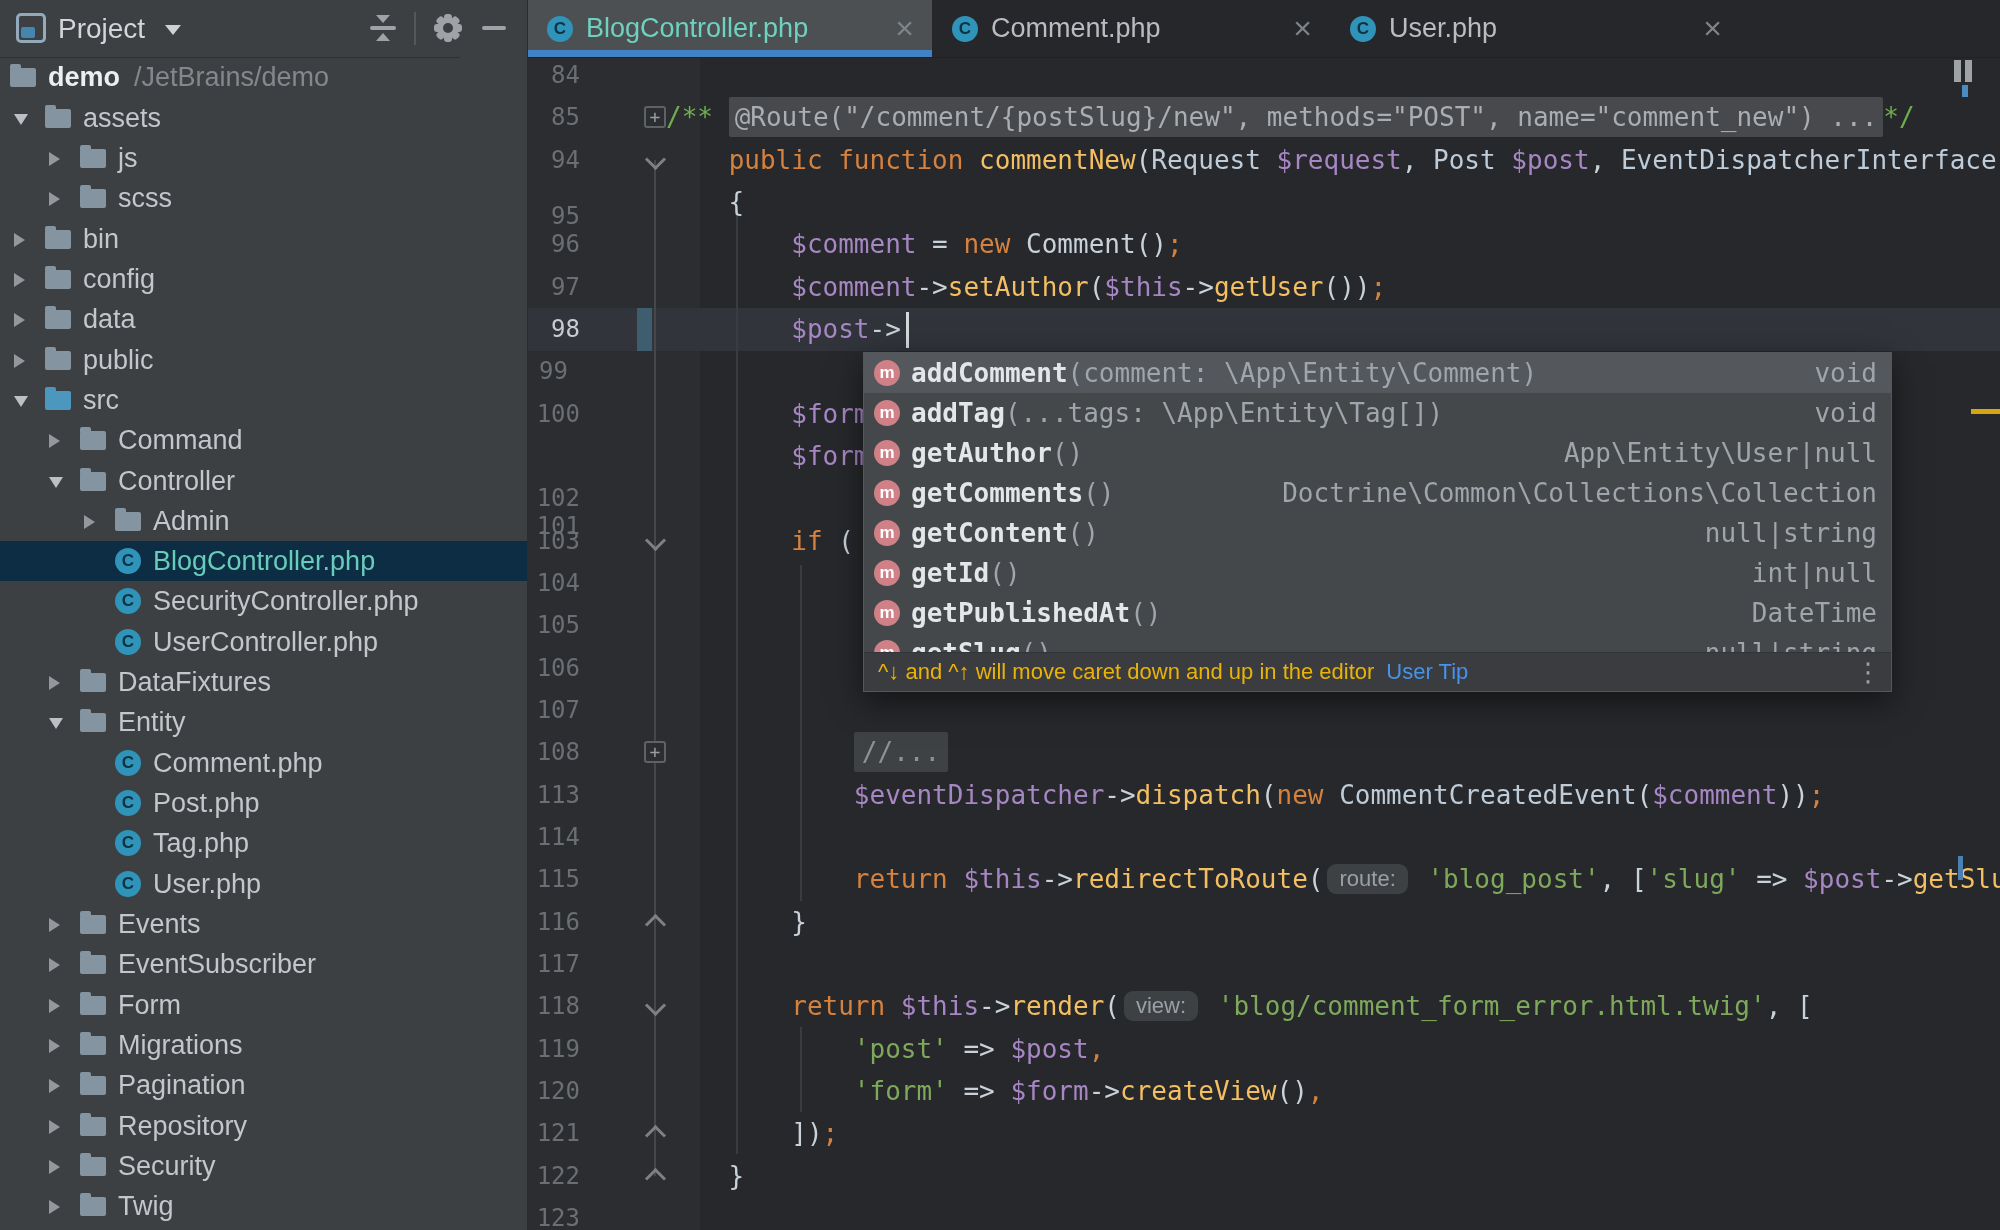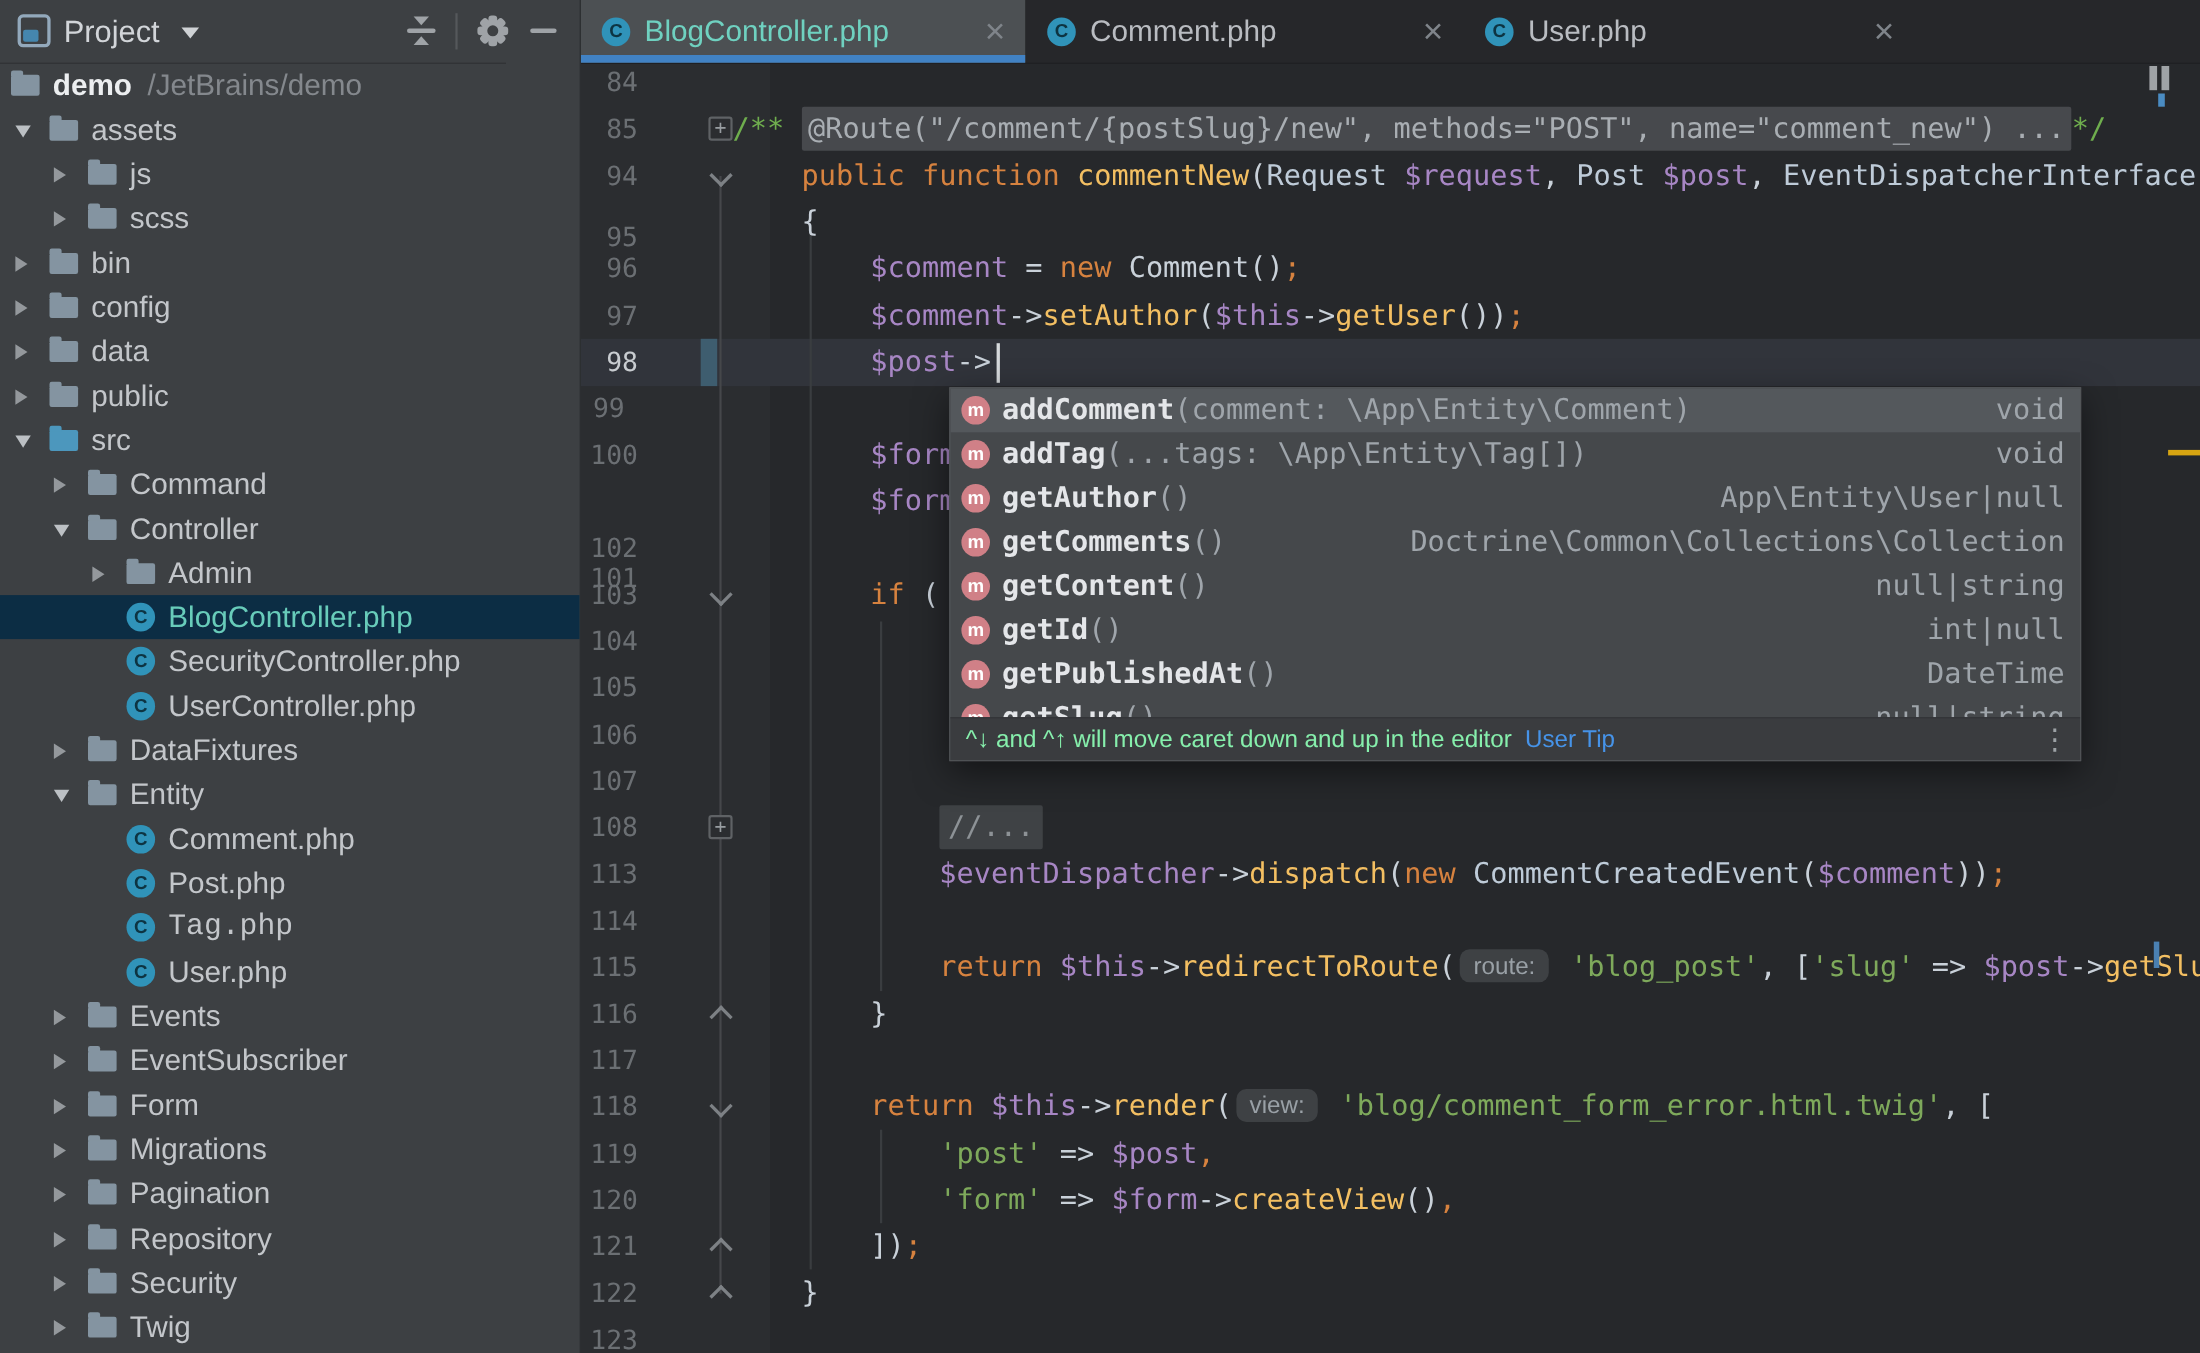--- a/index.html
+++ b/index.html
@@ -94,21 +94,21 @@
          border:1px solid #54575a;box-sizing:border-box;box-shadow:0 10px 30px rgba(0,0,0,.5);z-index:40;}
   #popup-rows{position:absolute;left:0;top:0;right:0;height:301px;overflow:hidden;}
   .prow{position:absolute;left:0;right:0;height:40px;font-family:"DejaVu Sans Mono",monospace;font-size:26px;}
   .prow.sel{background:#54585c;}
   .prow .micon{position:absolute;left:10px;top:7px;width:26px;height:26px;border-radius:50%;background:#d08087;
                color:#fff;font:bold 17px/26px "Liberation Sans",sans-serif;text-align:center;}
   .prow .pname{position:absolute;left:47px;top:0;line-height:40px;font-weight:bold;color:#e4e6e9;white-space:pre;}
   .prow .psig{font-weight:normal;color:#9fa5ab;}
   .prow .ptype{position:absolute;right:14px;top:0;line-height:40px;color:#9fa5ab;}
   #popup-footer{position:absolute;left:0;right:0;bottom:0;height:38px;background:#3a3c3f;border-top:1px solid #323437;}
-  #tip-text{position:absolute;left:14px;top:0;line-height:38px;font-size:22px;color:#86efac;}
+  #tip-text{position:absolute;left:14px;top:0;line-height:38px;font-size:22px;color:#eab308;}
   #tip-link{position:absolute;top:0;line-height:38px;font-size:22px;color:#4693e8;}
   #popup-kebab{position:absolute;right:10px;top:0;line-height:38px;font-size:26px;color:#9ca1a5;}
 </style>
 </head>
 <body>
 
 <section id="editor">
   <div id="gutter-bg"></div>
   <div id="caret-stripe" style="top: 307.998px;"></div>
   <div id="vcs-mark" style="top: 307.998px;"></div>
@@ -374,21 +374,21 @@
       <div class="trow" style="top: 742.74px;">
         <div class="cicon" style="position: absolute; left: 115px; top: 7px;">C</div>
         <div class="tlabel" style="left: 153px;">Comment.php</div>
       </div>
       <div class="trow" style="top: 783.06px;">
         <div class="cicon" style="position: absolute; left: 115px; top: 7px;">C</div>
         <div class="tlabel" style="left: 153px;">Post.php</div>
       </div>
       <div class="trow" style="top: 823.38px;">
         <div class="cicon" style="position: absolute; left: 115px; top: 7px;">C</div>
-        <div class="tlabel" style="left: 153px; font-family: Liberation Mono, monospace;">Tag.php</div>
+        <div class="tlabel" style="left: 153px;">Tag.php</div>
       </div>
       <div class="trow" style="top: 863.7px;">
         <div class="cicon" style="position: absolute; left: 115px; top: 7px;">C</div>
         <div class="tlabel" style="left: 153px;">User.php</div>
       </div>
       <div class="trow" style="top: 904.02px;">
         <div class="arr r" style="left: 49px;"></div>
         <div class="ficon" style="left: 80px;"></div>
         <div class="tlabel" style="left: 118px;">Events</div>
       </div>

